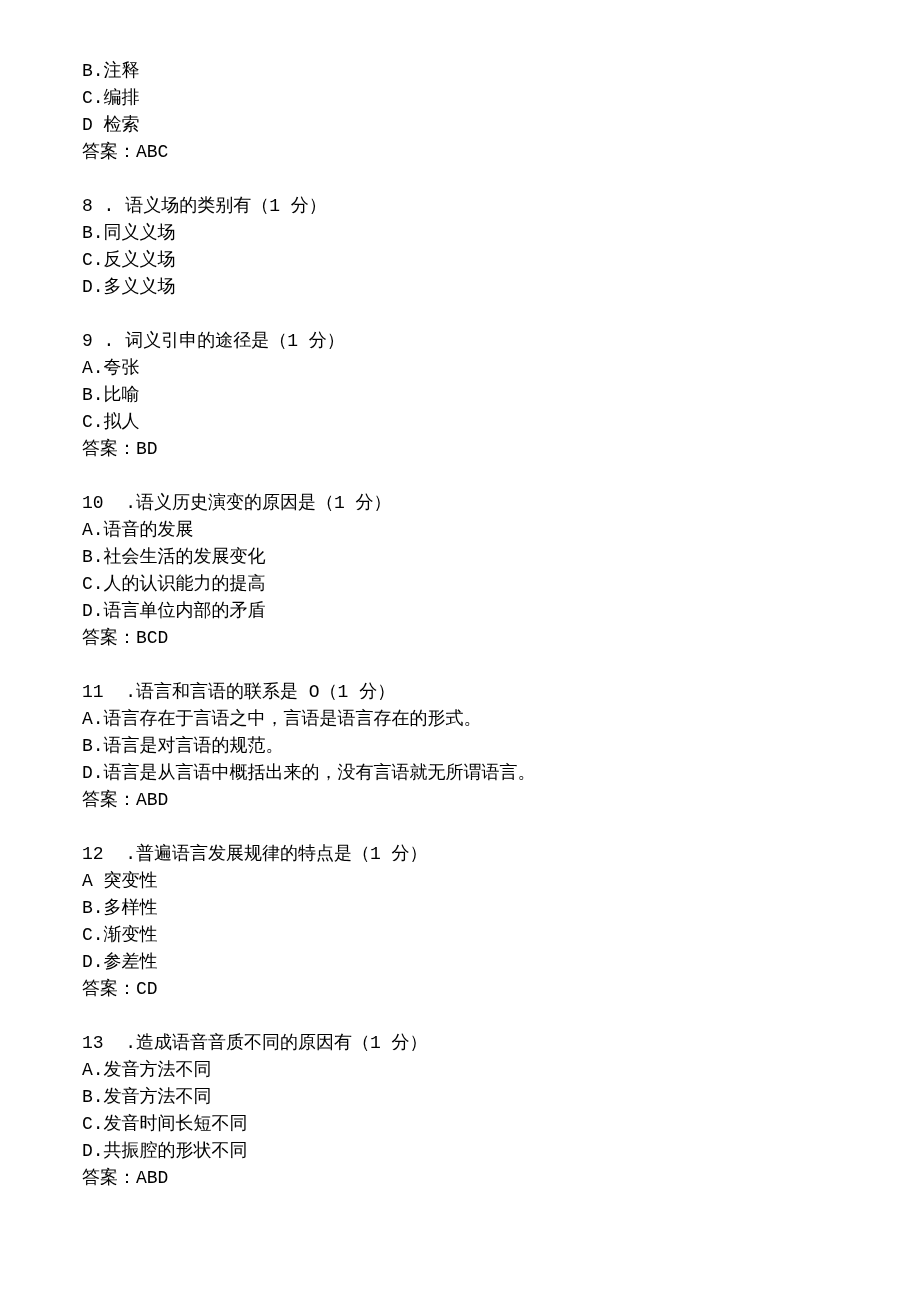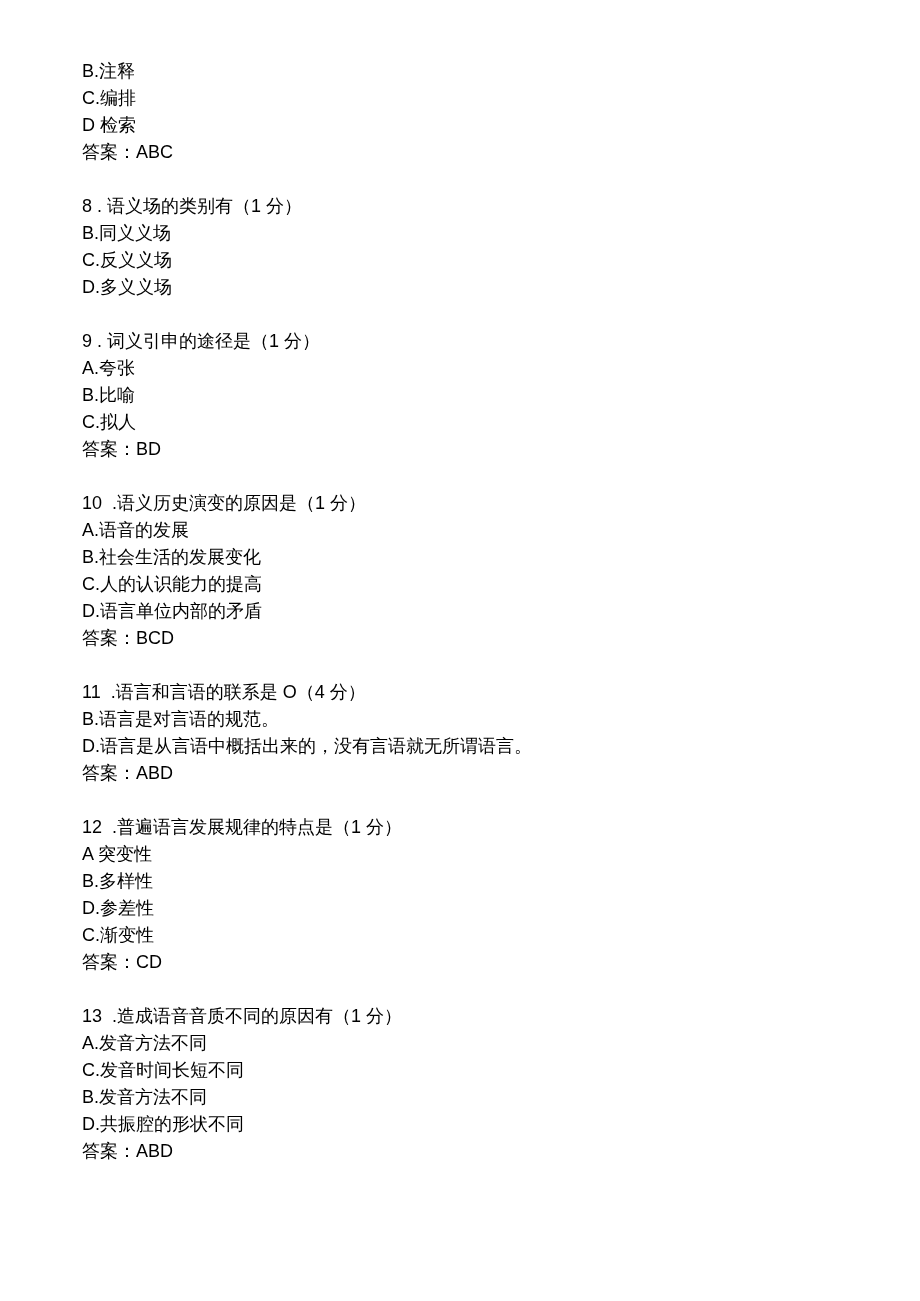--- a/index.html
+++ b/index.html
@@ -13,20 +13,21 @@
   }
   .page {
     width: 920px;
     min-height: 1301px;
     box-sizing: border-box;
     padding: 58px 82px 40px 82px;
     background: #ffffff;
   }
   .line {
     white-space: pre-wrap;
+    font-family: Liberation Mono, monospace;
   }
   .blank {
     height: 27px;
   }
   .qnum {
     display: inline;
   }
 </style>
 </head>
 <body>
@@ -53,36 +54,37 @@
   <div class="blank"></div>
 
   <div class="line"><span class="qnum">10</span><span>  .语义历史演变的原因是（1 分）</span></div>
   <div class="line">A.语音的发展</div>
   <div class="line">B.社会生活的发展变化</div>
   <div class="line">C.人的认识能力的提高</div>
   <div class="line">D.语言单位内部的矛盾</div>
   <div class="line">答案：BCD</div>
   <div class="blank"></div>
 
-  <div class="line"><span class="qnum">11</span><span>  .语言和言语的联系是 O（4 分）</span></div>
+  <div class="line"><span class="qnum">11</span><span>  .语言和言语的联系是 O（1 分）</span></div>
+  <div class="line">A.语言存在于言语之中，言语是语言存在的形式。</div>
   <div class="line">B.语言是对言语的规范。</div>
   <div class="line">D.语言是从言语中概括出来的，没有言语就无所谓语言。</div>
   <div class="line">答案：ABD</div>
   <div class="blank"></div>
 
   <div class="line"><span class="qnum">12</span><span>  .普遍语言发展规律的特点是（1 分）</span></div>
   <div class="line">A 突变性</div>
   <div class="line">B.多样性</div>
+  <div class="line">C.渐变性</div>
   <div class="line">D.参差性</div>
-  <div class="line">C.渐变性</div>
   <div class="line">答案：CD</div>
   <div class="blank"></div>
 
   <div class="line"><span class="qnum">13</span><span>  .造成语音音质不同的原因有（1 分）</span></div>
   <div class="line">A.发音方法不同</div>
+  <div class="line">B.发音方法不同</div>
   <div class="line">C.发音时间长短不同</div>
-  <div class="line">B.发音方法不同</div>
   <div class="line">D.共振腔的形状不同</div>
   <div class="line">答案：ABD</div>
 
   <div class="line"></div>
 
 </div>
 
 </body></html>

